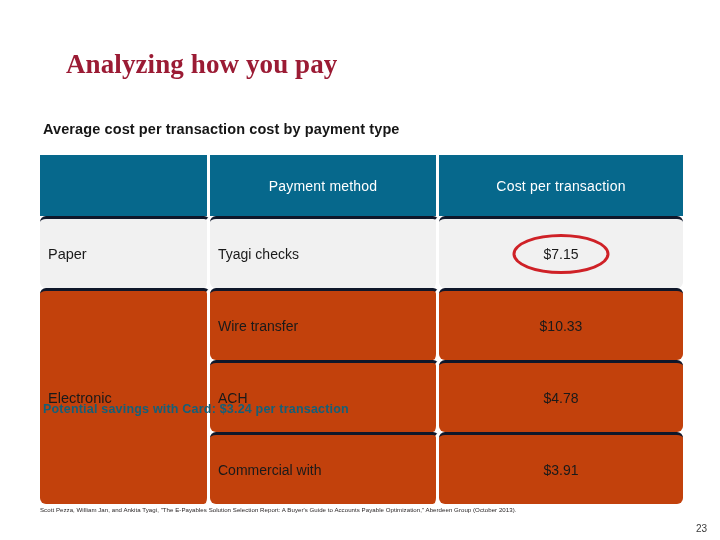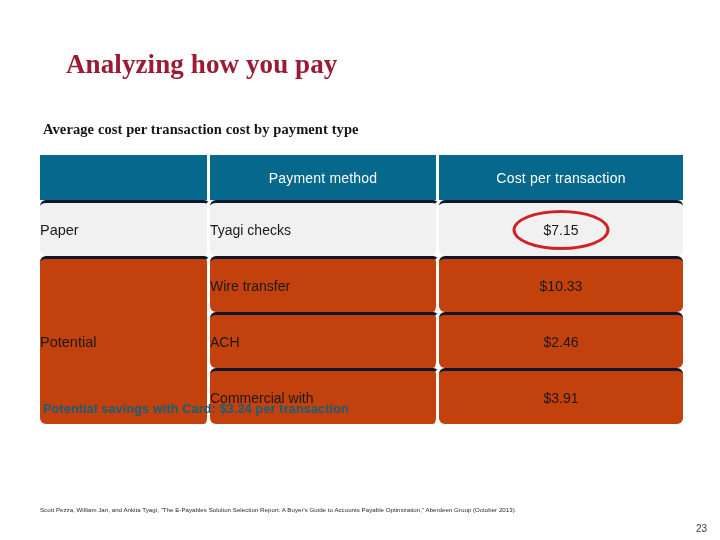--- a/index.html
+++ b/index.html
@@ -40,36 +40,35 @@
   
   .subtitle {
     position: absolute;
     left: 43px;
     top: 121px;
     font-size: 14.5px;
     font-weight: bold;
     color: #161616;
     letter-spacing: 0.1px;
     white-space: nowrap;
-    font-family: Liberation Serif, serif;
   }
 
   
   .cost-table {
     position: absolute;
     left: 40px;
     top: 155px;
     width: 643px;
     border-collapse: separate;
     border-spacing: 0;
     table-layout: fixed;
   }
   .cost-table td,
   .cost-table th {
-    padding: 0;
+    padding: 8px;
     margin: 0;
     vertical-align: middle;
     font-weight: normal;
   }
 
   .col-cat    { width: 170px; }
   .col-method { width: 229px; }
   .col-cost   { width: 244px; }
 
   
@@ -195,27 +194,27 @@
       <tr>
         <td class="cell cat-cell bg-light">Paper</td>
         <td class="cell method-cell bg-light">Tyagi checks</td>
         <td class="cell cost-cell last bg-light">
           <span class="highlight-oval"></span>
           <span class="cost-val">$7.15</span>
         </td>
       </tr>
 
       <tr>
-        <td class="cell cat-cell bg-dark" rowspan="3">Potential</td>
+        <td class="cell cat-cell bg-dark" rowspan="3">Electronic</td>
         <td class="cell method-cell bg-dark">Wire transfer</td>
         <td class="cell cost-cell last bg-dark">$10.33</td>
       </tr>
       <tr>
         <td class="cell method-cell bg-dark">ACH</td>
-        <td class="cell cost-cell last bg-dark">$2.46</td>
+        <td class="cell cost-cell last bg-dark">$4.78</td>
       </tr>
       <tr>
         <td class="cell method-cell bg-dark">Commercial with</td>
         <td class="cell cost-cell last bg-dark">$3.91</td>
       </tr>
     </tbody>
   </table>
 
   <div class="savings-note">Potential savings with Card: $3.24 per transaction</div>
 

